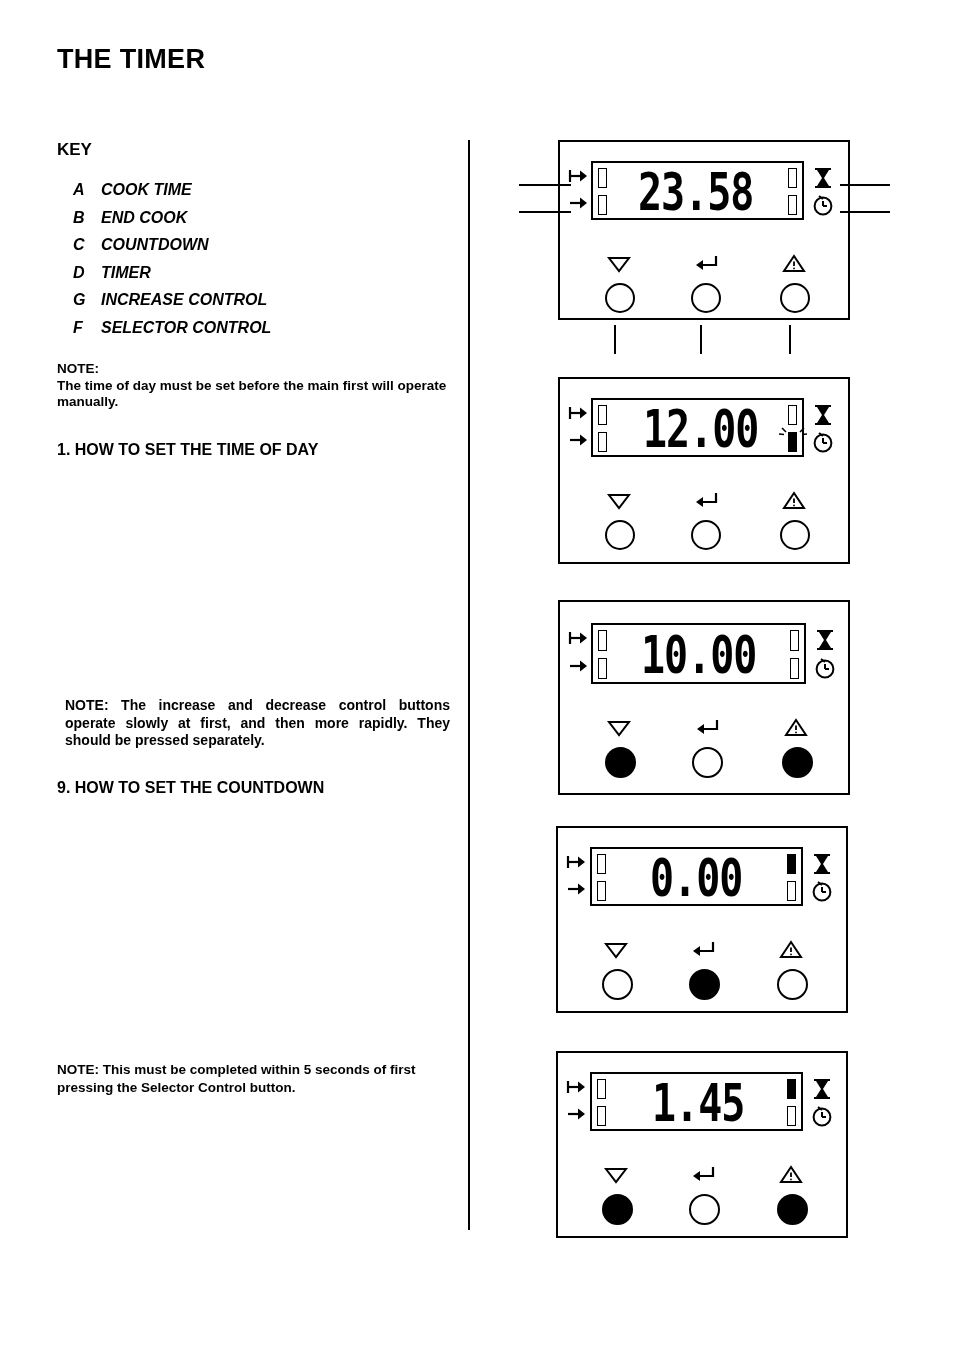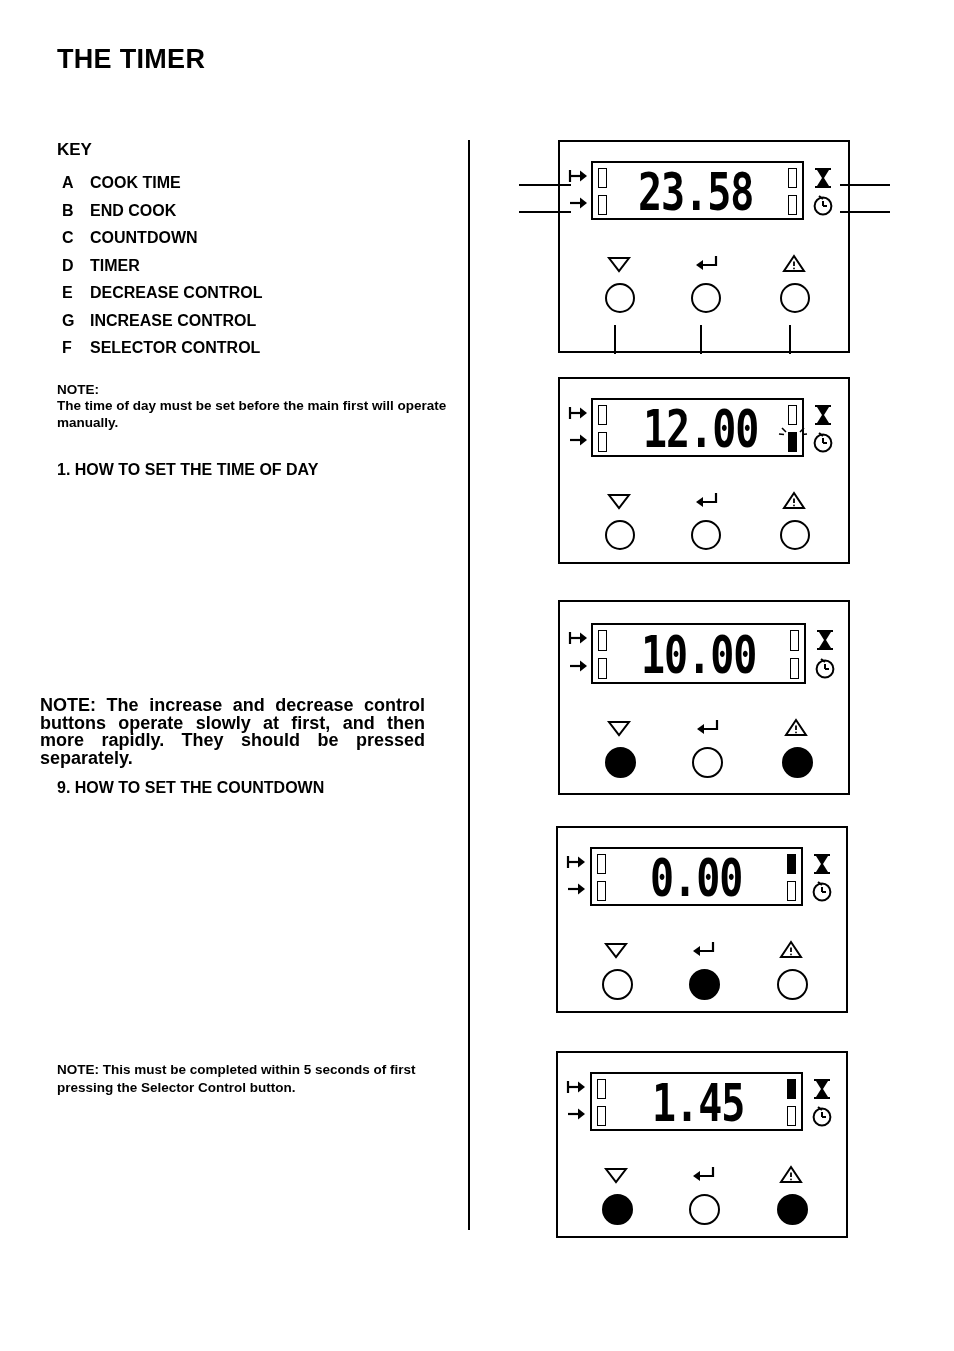--- a/index.html
+++ b/index.html
@@ -44,45 +44,45 @@
     position: absolute;
     left: 57px;
     top: 140px;
     width: 390px;
   }
   .key-head {
     font-size: 17px;
     font-weight: bold;
     margin-bottom: 9px;
   }
-  .key-list { margin: 5px; padding: 0; list-style: none; }
+  .key-list { margin: 16px; padding: 0; list-style: none; font-style: italic; }
   .key-list li {
     font-size: 16px;
     font-weight: bold;
     line-height: 27.5px;
     white-space: pre;
   }
   .key-letter { display: inline-block; width: 28px; }
   .note-block {
     font-size: 13.5px;
     font-weight: bold;
     line-height: 16.5px;
     margin-top: 20px;
   }
   .section-head {
     font-size: 16px;
     font-weight: bold;
     margin-top: 30px;
   }
   .note2 {
     position: absolute;
-    left: 40px;
+    left: 65px;
     top: 697px;
     width: 385px;
-    font-size: 18px;
+    font-size: 14px;
     font-weight: bold;
     line-height: 17.5px;
     text-align: justify;
   }
   .head2 {
     position: absolute;
     left: 57px;
     top: 779px;
     font-size: 16px;
     font-weight: bold;
@@ -150,38 +150,37 @@
 
   <div class="divider"></div>
 
   <div class="left-col">
     <div class="key-head">KEY</div>
     <ul class="key-list">
       <li><span class="key-letter">A</span><span>COOK TIME</span></li>
       <li><span class="key-letter">B</span><span>END COOK</span></li>
       <li><span class="key-letter">C</span><span>COUNTDOWN</span></li>
       <li><span class="key-letter">D</span><span>TIMER</span></li>
-      <li><span class="key-letter">E</span><span>DECREASE CONTROL</span></li>
       <li><span class="key-letter">G</span><span>INCREASE CONTROL</span></li>
       <li><span class="key-letter">F</span><span>SELECTOR CONTROL</span></li>
     </ul>
 
     <div class="note-block">
       <div>NOTE:</div>
       <div>The time of day must be set before the main first will operate manually.</div>
     </div>
 
     <div class="section-head">1.  HOW TO SET THE TIME OF DAY</div>
   </div>
 
   <div class="note2">NOTE:    The increase and decrease control buttons operate slowly at first, and then more rapidly.  They should be pressed separately.</div>
   <div class="head2">9.  HOW TO SET THE COUNTDOWN</div>
   <div class="note3">NOTE:  This must be completed within 5 seconds of first pressing the Selector Control button.</div>
 
-  <div class="panel" style="left:558px; top:140px; width:292px; height:213px;">
+  <div class="panel" style="left:558px; top:140px; width:292px; height:180px;">
 
     <div class="lcd" style="left:31px; top:19px; width:213px; height:59px;">
       <div class="digits" style="left:45px; top:6px;">23.58</div>
       <div class="seg-bar" style="left:5px; top:5px; width:9px; height:20px;"></div>
       <div class="seg-bar" style="left:5px; top:32px; width:9px; height:20px;"></div>
       <div class="seg-bar" style="left:195px; top:5px; width:9px; height:20px;"></div>
       <div class="seg-bar" style="left:195px; top:32px; width:9px; height:20px;"></div>
     </div>
 
     <span class="ico" style="left:8px; top:26px;">

